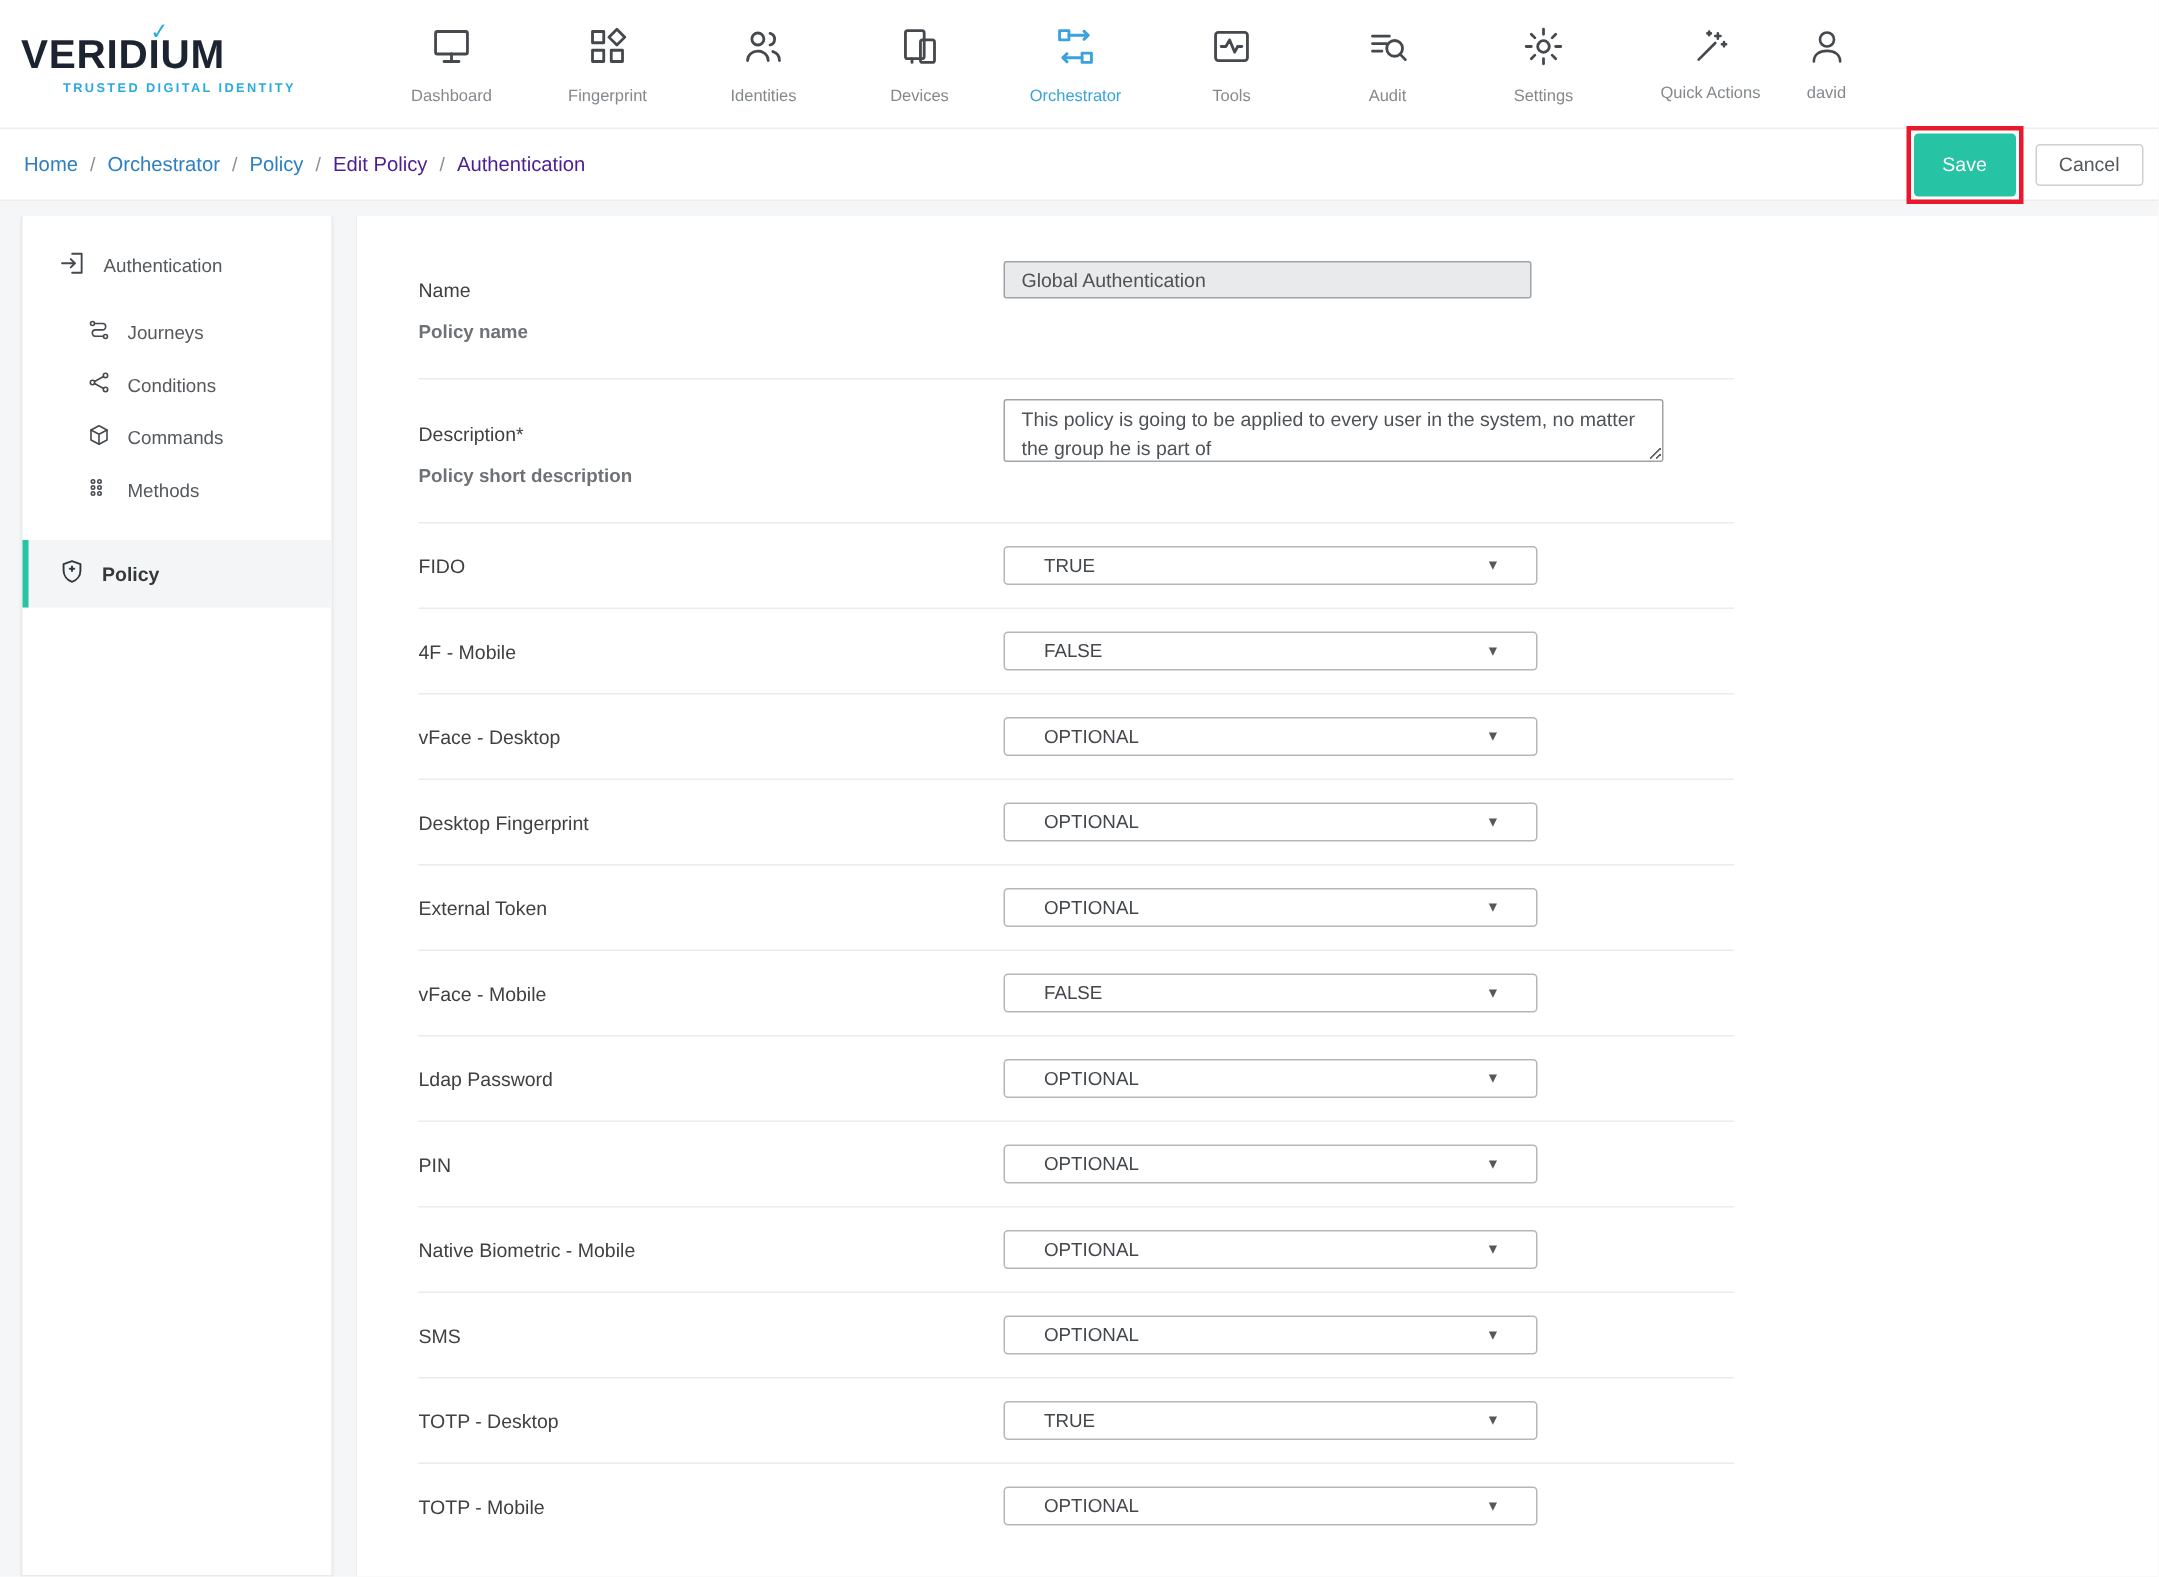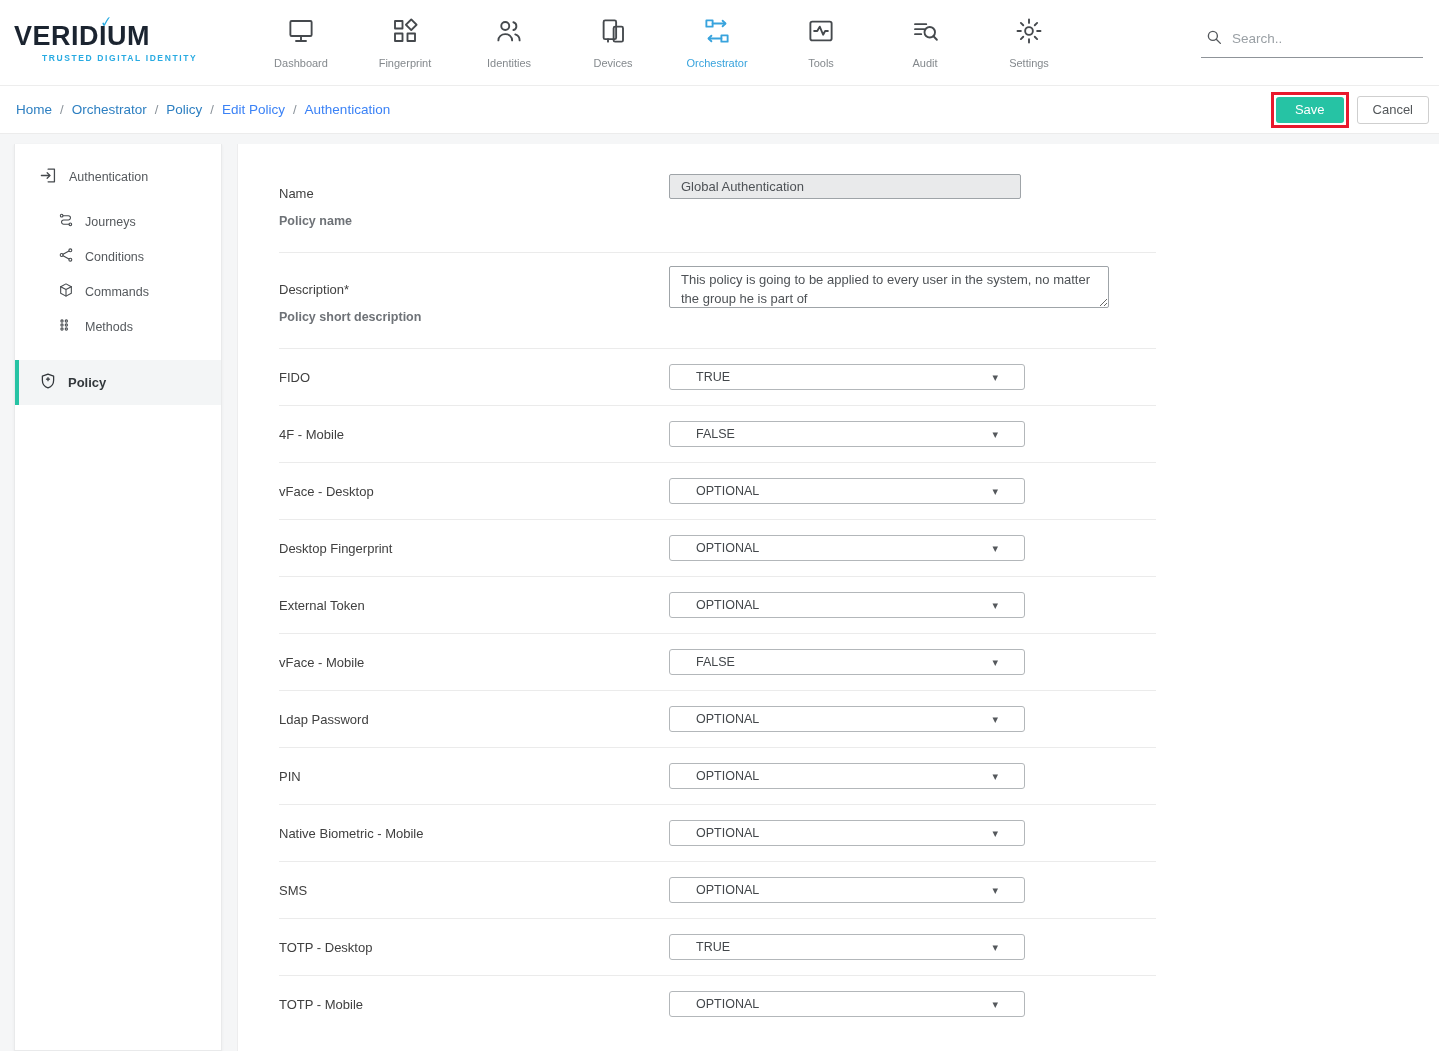--- a/index.html
+++ b/index.html
@@ -26,25 +26,25 @@
 
   .top-actions { display:flex; margin-left:26px; gap:30px; }
   .action-item { display:flex; flex-direction:column; align-items:center; cursor:pointer; color:#45494d; }
   .action-item svg { width:28px; height:28px; stroke:currentColor; fill:none; stroke-width:1.5; stroke-linecap:round; stroke-linejoin:round; }
   .action-label { font-size:11px; color:#84898d; margin-top:6px; }
 
   
   .crumb-bar { height:48px; background:#fff; display:flex; align-items:center; padding:0 10px 0 16px; border-bottom:1px solid #ececec; }
   .crumb { font-size:13.5px; }
   .crumb.link { color:#2d7fc1; cursor:pointer; }
-  .crumb.plain { color:#3b82f6; }
+  .crumb.plain { color:#4c1d95; }
   .sep { color:#8a9299; margin:0 8px; font-size:13px; }
   .crumb-actions { margin-left:auto; display:flex; align-items:center; gap:8px; }
   .annotation { border:3px solid #e8192d; padding:2px; display:flex; }
-  .btn-save { background:#26c3a4; color:#fff; border:none; border-radius:3px; font-size:13px; padding:0 19px; height:26px; cursor:pointer; font-family:inherit; }
+  .btn-save { background:#26c3a4; color:#fff; border:none; border-radius:3px; font-size:13px; padding:0 19px; height:42px; cursor:pointer; font-family:inherit; }
   .btn-cancel { background:#fff; border:1px solid #cfcfcf; border-radius:3px; color:#53575a; font-size:13px; padding:0 15px; height:28px; cursor:pointer; font-family:Liberation Sans, sans-serif; }
 
   
   .content { display:flex; height:917px; padding:10px 0 0 14px; background:#f5f6f7; }
 
   .sidebar { width:208px; background:#fff; border:1px solid #e9eaeb; border-top:none; box-shadow:0 1px 3px rgba(0,0,0,.05); padding-top:14px; }
   .side-header { display:flex; align-items:center; gap:11px; padding:8px 8px 16px 24px; font-size:12.5px; color:#55595d; }
   .side-header svg { width:19px; height:19px; stroke:#45494d; fill:none; stroke-width:1.6; stroke-linecap:round; stroke-linejoin:round; }
   .side-item { display:flex; align-items:center; gap:11px; padding:8px 8px 8px 43px; font-size:12.5px; color:#55595d; cursor:pointer; }
   .side-item svg { width:16px; height:16px; stroke:#45494d; fill:none; stroke-width:1.6; stroke-linecap:round; stroke-linejoin:round; }
@@ -142,28 +142,39 @@
     </a>
     <a class="nav-item">
       <span><svg viewBox="0 0 24 24">
             <circle cx="12" cy="12" r="3.1"></circle>
             <path d="M12 2.8v2.7M12 18.5v2.7M2.8 12h2.7M18.5 12h2.7M5.5 5.5l1.9 1.9M16.6 16.6l1.9 1.9M18.5 5.5l-1.9 1.9M7.4 16.6l-1.9 1.9"></path>
           </svg></span>
       <span class="nav-label">Settings</span>
     </a>
   </nav>
 
-  <div class="search-box">
-    <span><svg viewBox="0 0 24 24">
-          <circle cx="10.5" cy="10.5" r="6"></circle>
-          <path d="M15 15l5.5 5.5"></path>
-        </svg></span>
-    <input type="text" placeholder="Search.." style="">
+
+  <div class="top-actions">
+    <a class="action-item">
+      <span><svg viewBox="0 0 24 24">
+            <path d="M5.5 19.5L15 10"></path>
+            <path d="M16.5 4.5v3M15 6h3"></path>
+            <path d="M20 9.5v2.4M18.8 10.7h2.4"></path>
+            <path d="M11.5 3.5v2M10.5 4.5h2"></path>
+          </svg></span>
+      <span class="action-label">Quick Actions</span>
+    </a>
+    <a class="action-item">
+      <span><svg viewBox="0 0 24 24">
+            <circle cx="12" cy="8" r="4"></circle>
+            <path d="M4.5 20.5c0-4 3.3-6 7.5-6s7.5 2 7.5 6"></path>
+          </svg></span>
+      <span class="action-label">david</span>
+    </a>
   </div>
-
 </header>
 
 <div class="crumb-bar">
   <span class="crumb link">Home</span>
   <span class="sep">/</span>
   <span class="crumb link">Orchestrator</span>
   <span class="sep">/</span>
   <span class="crumb link">Policy</span>
   <span class="sep">/</span>
   <span class="crumb plain">Edit Policy</span>

